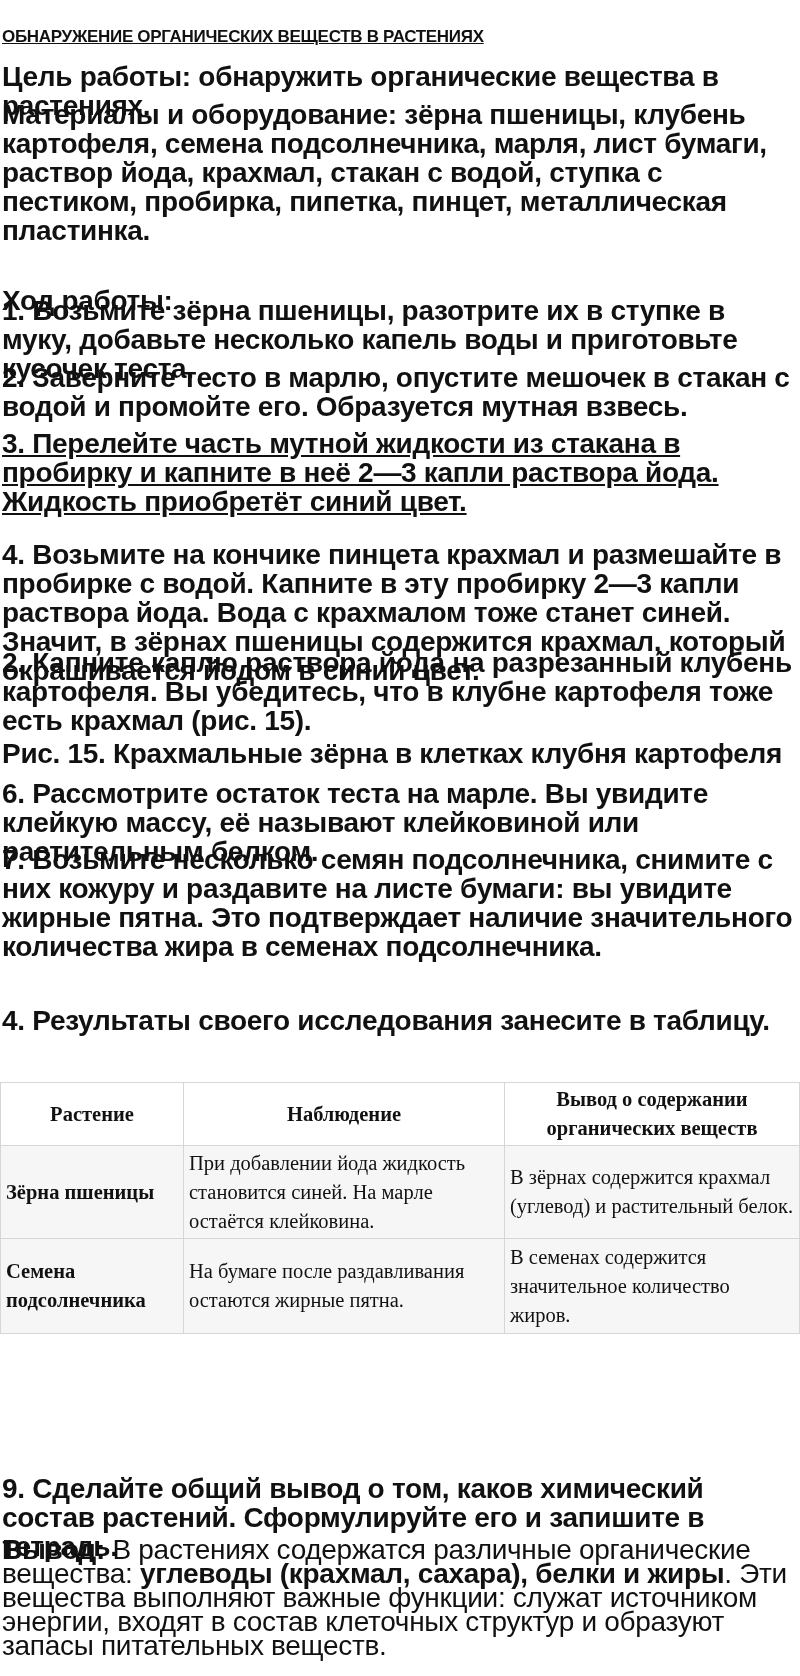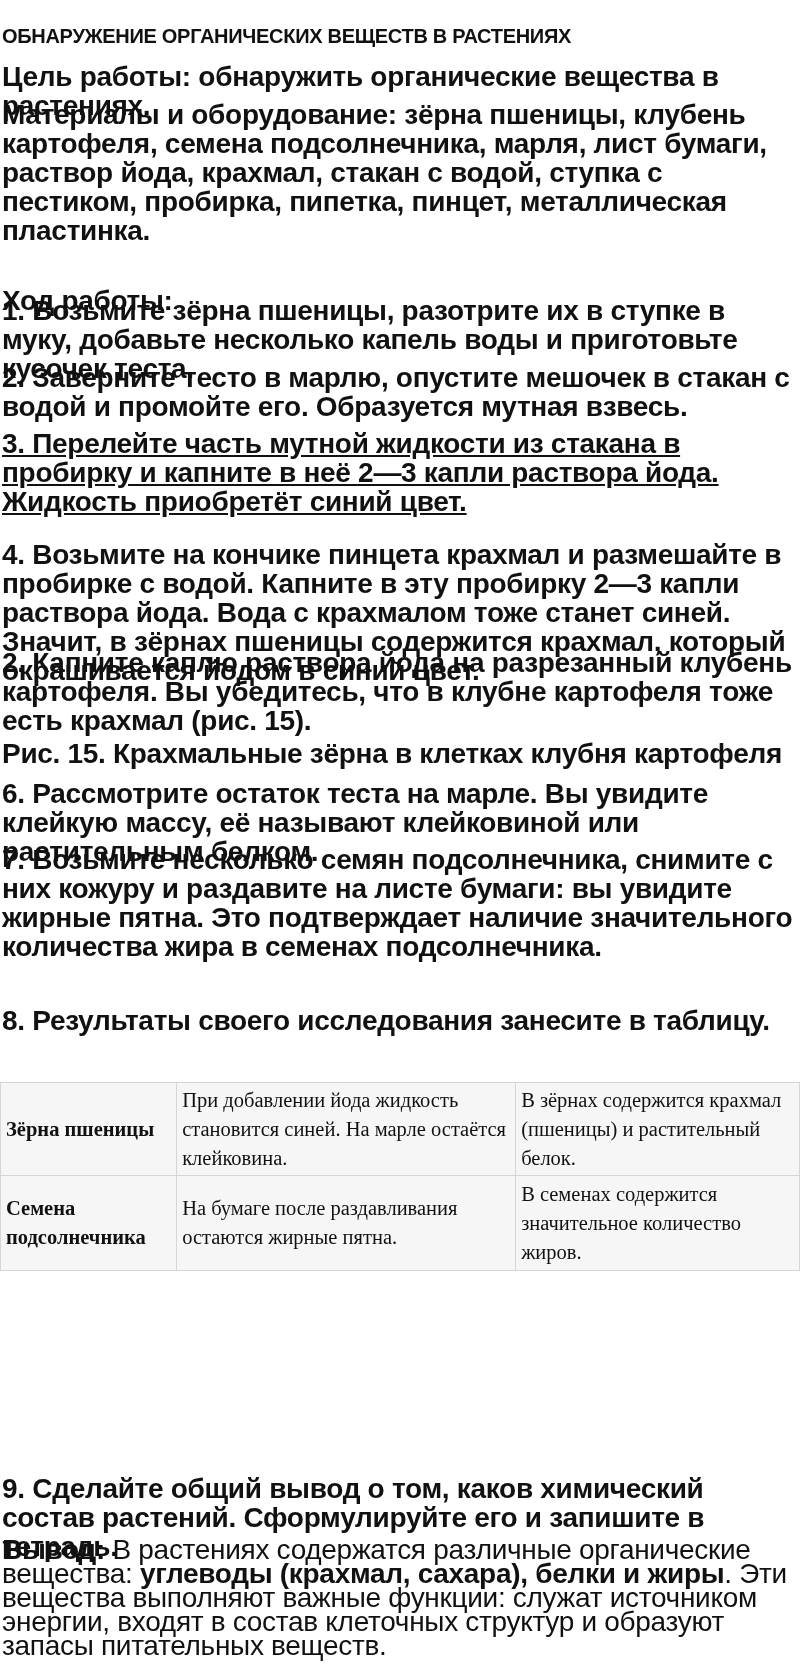--- a/index.html
+++ b/index.html
@@ -1,18 +1,18 @@
 <!DOCTYPE html>
 <html><head>
   <meta charset="utf-8">
   <style>
     html, body { margin: 0; padding: 0; background: #ffffff; }
     body { width: 800px; height: 1676px; overflow: hidden; position: relative; color: #111; }
     .blk { position: absolute; left: 2px; width: 796px; font-family: "Liberation Sans", sans-serif; font-weight: bold; font-size: 28px; line-height: 29px; letter-spacing: -0.3px; }
-    .title { top: 22px; font-size: 20px; }
+    .title { top: 22px; font-size: 17px; text-decoration: underline; }
     table.res { position: absolute; left: 0; top: 1082px; width: 800px; border-collapse: collapse; font-family: "Liberation Serif", serif; font-size: 20.5px; line-height: 29px; }
     table.res td, table.res th { border: 1.5px solid #d6d6d6; padding: 2px 5px; vertical-align: middle; text-align: left; }
     table.res th { font-weight: bold; text-align: center; height: 58px; }
     table.res tr.shade td { background: #f6f6f6; }
     table.res td.plant { font-weight: bold; }
     .c1 { width: 172px; } .c2 { width: 310px; }
     .concl { position: absolute; left: 2px; top: 1538px; width: 796px; font-family: "Liberation Sans", sans-serif; font-size: 28px; line-height: 24px; letter-spacing: -0.3px; }
     .concl b { font-weight: bold; }
   </style>
 </head>
@@ -23,28 +23,33 @@
 <div class="blk" style="top:100px;">Материалы и оборудование: зёрна пшеницы, клубень картофеля, семена подсолнечника, марля, лист бумаги, раствор йода, крахмал, стакан с водой, ступка с пестиком, пробирка, пипетка, пинцет, металлическая пластинка.</div>
 <div class="blk" style="top:256px;margin-top:30px;">Ход работы:</div>
 <div class="blk" style="top:296px;">1. Возьмите зёрна пшеницы, разотрите их в ступке в муку, добавьте несколько капель воды и приготовьте кусочек теста.</div>
 <div class="blk" style="top:363px;">2. Заверните тесто в марлю, опустите мешочек в стакан с водой и промойте его. Образуется мутная взвесь.</div>
 <div class="blk" style="top:429px;text-decoration:underline;">3. Перелейте часть мутной жидкости из стакана в пробирку и капните в неё 2—3 капли раствора йода. Жидкость приобретёт синий цвет.</div>
 <div class="blk" style="top:540px;">4. Возьмите на кончике пинцета крахмал и размешайте в пробирке с водой. Капните в эту пробирку 2—3 капли раствора йода. Вода с крахмалом тоже станет синей. Значит, в зёрнах пшеницы содержится крахмал, который окрашивается йодом в синий цвет.</div>
 <div class="blk" style="top:648px;">2. Капните каплю раствора йода на разрезанный клубень картофеля. Вы убедитесь, что в клубне картофеля тоже есть крахмал (рис. 15).</div>
 <div class="blk" style="top:739px;">Рис. 15. Крахмальные зёрна в клетках клубня картофеля</div>
 <div class="blk" style="top:779px;">6. Рассмотрите остаток теста на марле. Вы увидите клейкую массу, её называют клейковиной или растительным белком.</div>
 <div class="blk" style="top:845px;">7. Возьмите несколько семян подсолнечника, снимите с них кожуру и раздавите на листе бумаги: вы увидите жирные пятна. Это подтверждает наличие значительного количества жира в семенах подсолнечника.</div>
-<div class="blk" style="top:1006px;">8. Результаты своего исследования занесите в таблицу.</div>
+<div class="blk" style="top:1006px;">4. Результаты своего исследования занесите в таблицу.</div>
 
 <table class="res">
   <tbody>
+      <tr>
+    <th class="c1">Растение</th>
+    <th class="c2">Наблюдение</th>
+    <th>Вывод о содержании органических веществ</th>
+  </tr>
   <tr class="shade" style="height:93px;">
     <td class="plant">Зёрна пшеницы</td>
     <td>При добавлении йода жидкость становится синей. На марле остаётся клейковина.</td>
-    <td>В зёрнах содержится крахмал (пшеницы) и растительный белок.</td>
+    <td>В зёрнах содержится крахмал (углевод) и растительный белок.</td>
   </tr>
   <tr class="shade" style="height:95px;padding-left:12px;">
     <td class="plant">Семена подсолнечника</td>
     <td>На бумаге после раздавливания остаются жирные пятна.</td>
     <td>В семенах содержится значительное количество жиров.</td>
   </tr>
 </tbody>
   </table>
 
 <div class="blk" style="top:1474px;">9. Сделайте общий вывод о том, каков химический состав растений. Сформулируйте его и запишите в тетрадь.</div>

